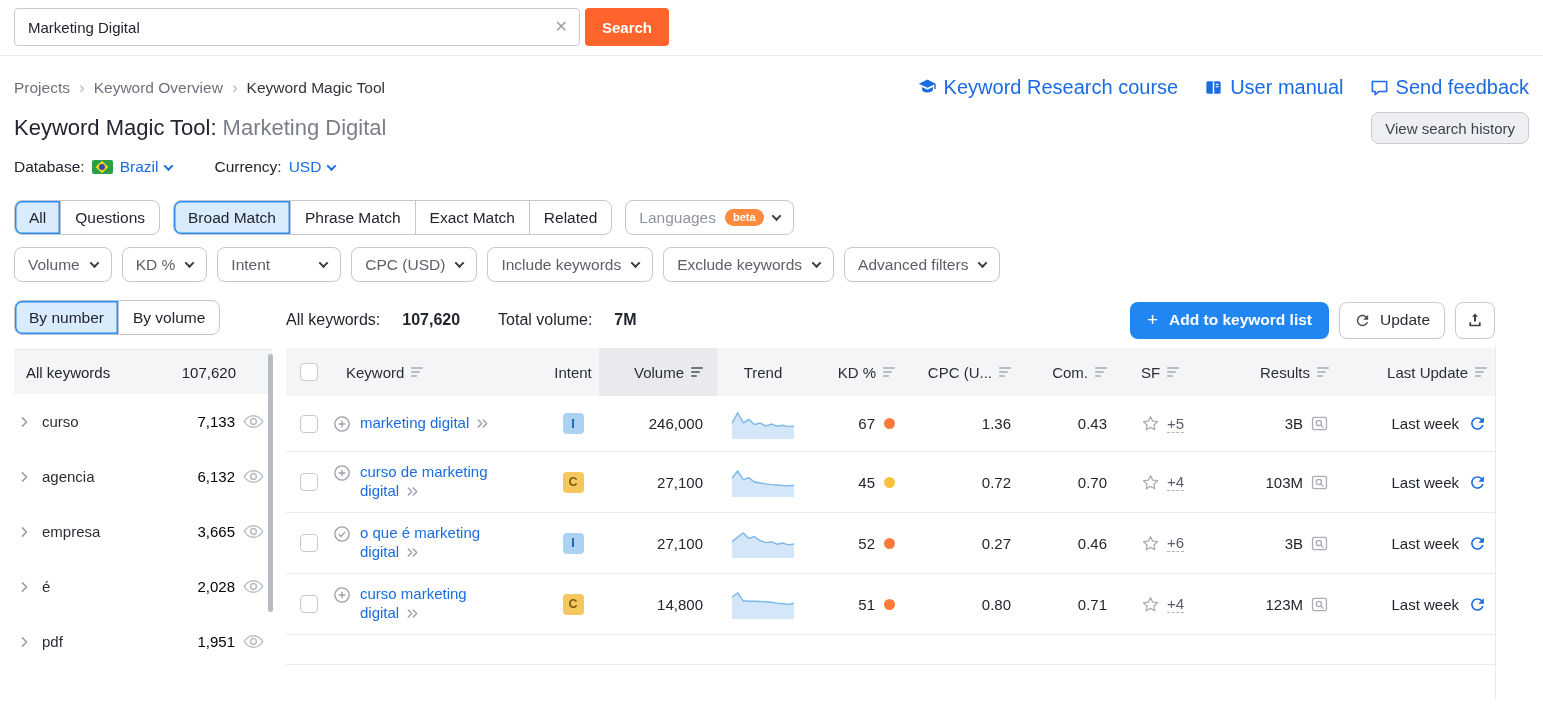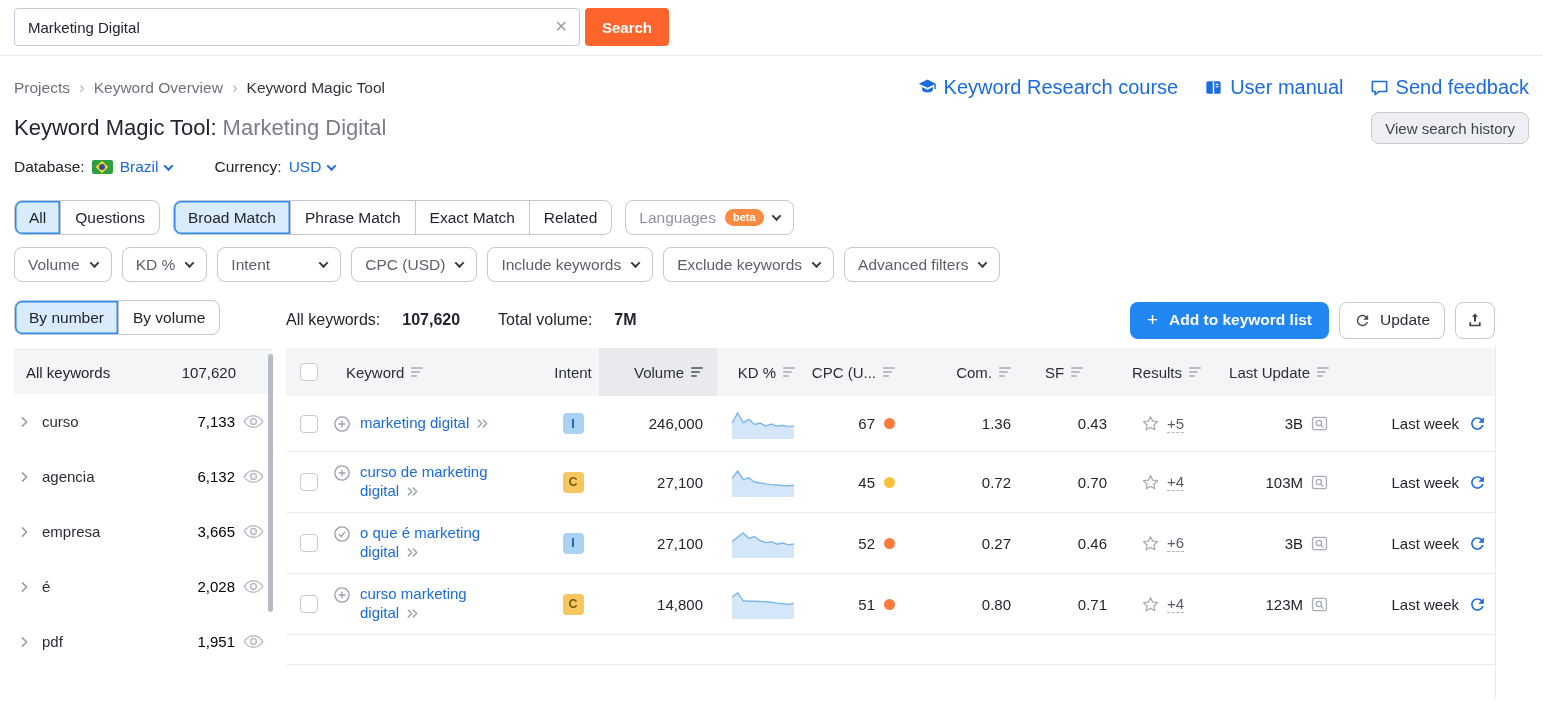--- a/index.html
+++ b/index.html
@@ -383,20 +383,23 @@
               <span>Intent</span>
             </div>
           <div class="th num col-volume">
               <span>Volume</span>
               <span class="sort active">
                 <i></i>
                 <i></i>
                 <i></i>
               </span>
             </div>
+          <div class="th ctr">
+              <span>Trend</span>
+            </div>
           <div class="th num">
               <span>KD %</span>
               <span class="sort">
                 <i></i>
                 <i></i>
                 <i></i>
               </span>
             </div>
           <div class="th num">
               <span>CPC (U...</span>

